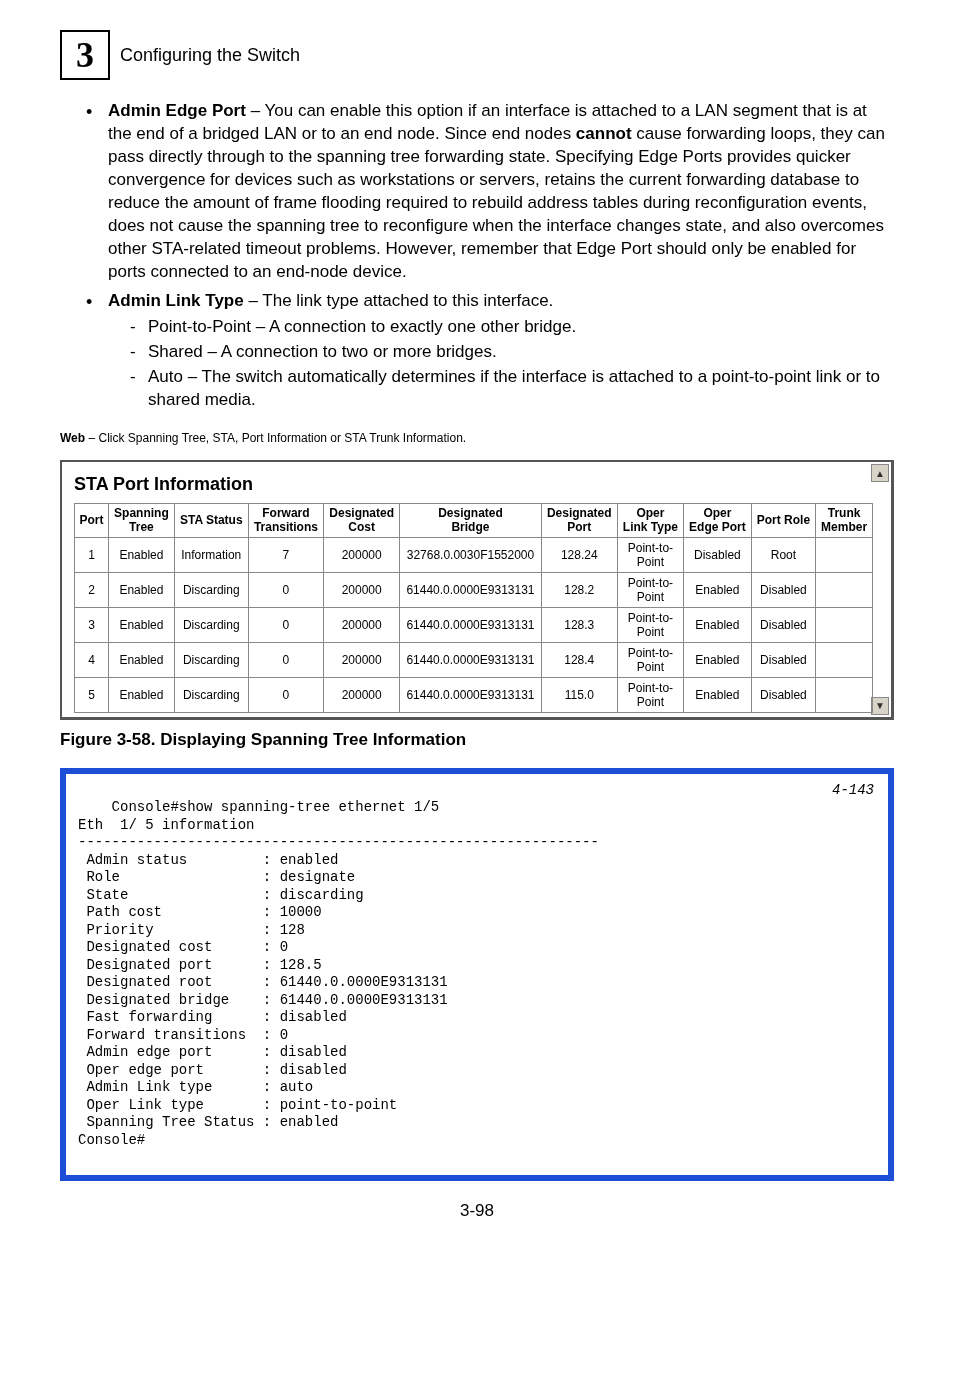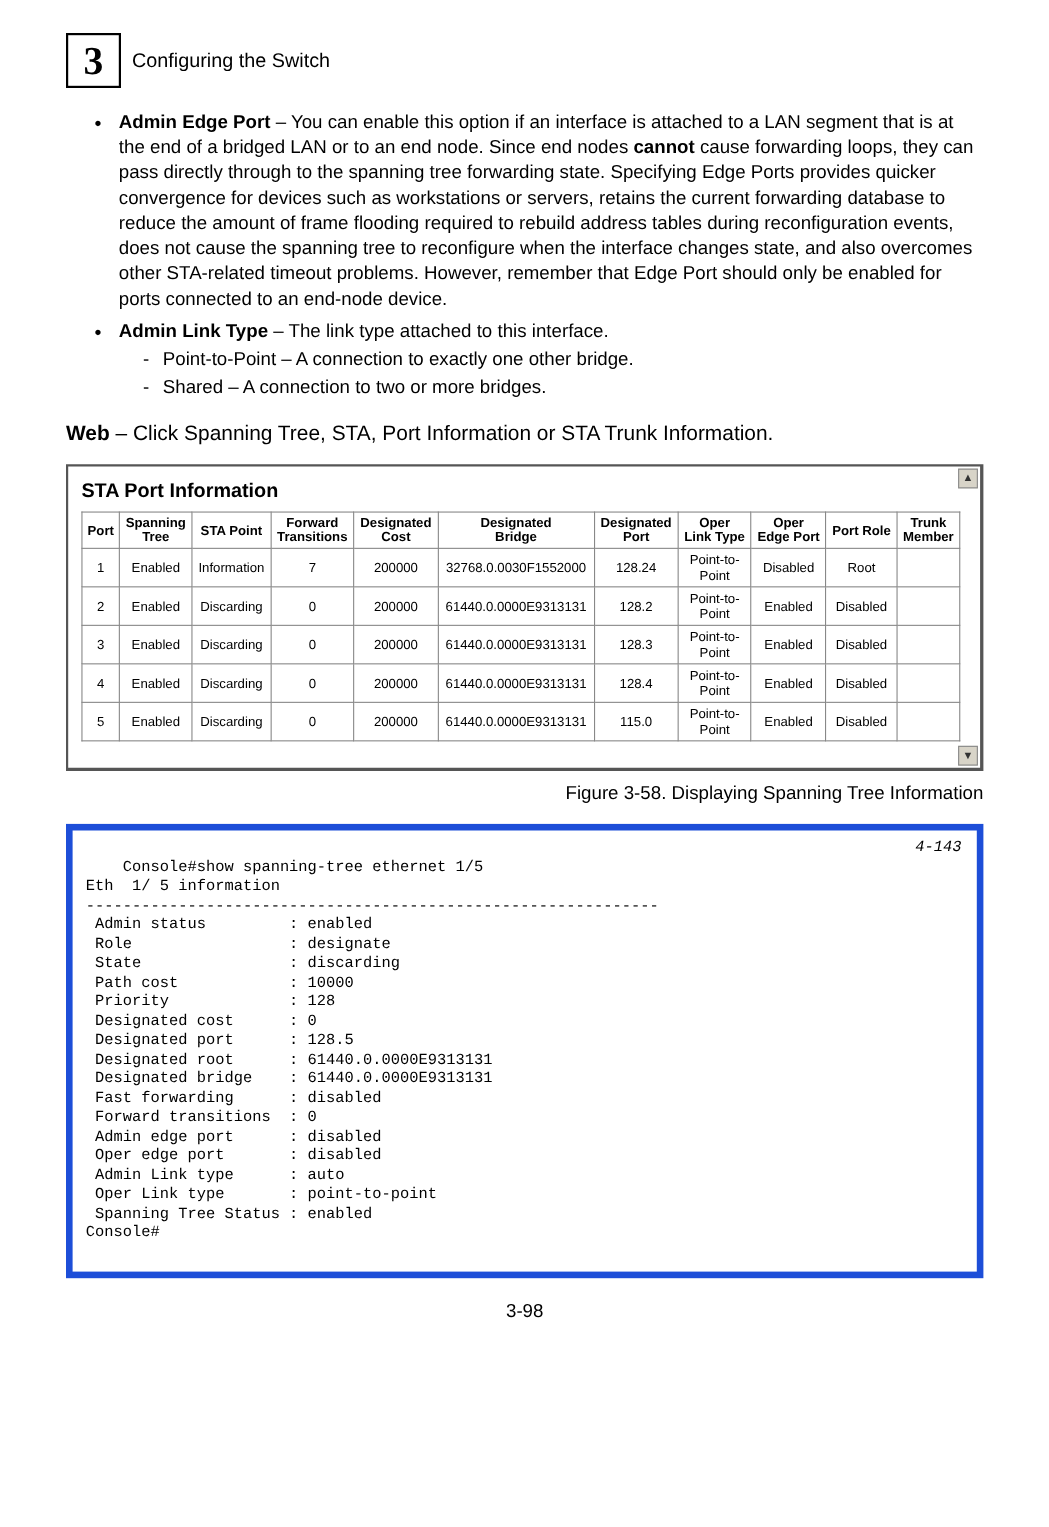--- a/index.html
+++ b/index.html
@@ -77,35 +77,35 @@
     padding-left: 18px;
     margin-bottom: 2px;
   }
   ul.sub-list > li::before {
     content: "-";
     position: absolute;
     left: 0;
     top: 0;
   }
   .body-p {
-    font-size: 19px;
+    font-size: 12px;
     margin: 0 0 14px 0;
     line-height: 1.35;
   }
   .screenshot-box {
     border: 2px solid #555;
     border-right-width: 3px;
     border-bottom-width: 3px;
     padding: 0;
     margin: 0 0 10px 0;
     position: relative;
     background: #fff;
   }
   .screenshot-inner {
-    padding: 8px 18px 24px 12px;
+    padding: 8px 18px 4px 12px;
     position: relative;
   }
   .scroll-up, .scroll-down {
     position: absolute;
     right: 2px;
     width: 16px;
     height: 16px;
     background: #d8d4c8;
     border: 1px solid #888;
     display: flex;
@@ -134,22 +134,22 @@
     text-align: center;
     vertical-align: middle;
     white-space: nowrap;
   }
   table.sta th {
     font-weight: bold;
     background: #fff;
     line-height: 1.1;
   }
   .figure-caption {
-    text-align: right;
-    font-weight: normal;
+    text-align: left;
+    font-weight: bold;
     font-size: 17px;
     margin: 8px 0 18px 0;
   }
   .code-block {
     border: 6px solid #1d4ed8;
     padding: 8px 12px;
     font-family: "Courier New", monospace;
     font-size: 14px;
     white-space: pre;
     line-height: 1.25;
@@ -185,20 +185,21 @@
 
   <ul class="body-list">
     <li>
       <b>Admin Edge Port</b><span> – You can enable this option if an interface is attached to a LAN segment that is at the end of a bridged LAN or to an end node. Since end nodes </span><b>cannot</b><span> cause forwarding loops, they can pass directly through to the spanning tree forwarding state. Specifying Edge Ports provides quicker convergence for devices such as workstations or servers, retains the current forwarding database to reduce the amount of frame flooding required to rebuild address tables during reconfiguration events, does not cause the spanning tree to reconfigure when the interface changes state, and also overcomes other STA-related timeout problems. However, remember that Edge Port should only be enabled for ports connected to an end-node device.</span>
     </li>
     <li>
       <b>Admin Link Type</b><span> – The link type attached to this interface.</span>
       <ul class="sub-list">
         <li>Point-to-Point – A connection to exactly one other bridge.</li>
         <li>Shared – A connection to two or more bridges.</li>
+        <li>Auto – The switch automatically determines if the interface is attached to a point-to-point link or to shared media.</li>
       </ul>
     </li>
   </ul>
 
   <p class="body-p">
     <b>Web</b><span> – Click Spanning Tree, STA, Port Information or STA Trunk Information.</span>
   </p>
 
   <div class="screenshot-box">
     <div class="scroll-up">
@@ -207,21 +208,21 @@
     <div class="scroll-down">
         <span>▼</span>
       </div>
     <div class="screenshot-inner">
       <div class="screenshot-title">STA Port Information</div>
       <table class="sta">
         <thead>
           <tr>
             <th>Port</th>
             <th>Spanning<br>Tree</th>
-            <th>STA Point</th>
+            <th>STA Status</th>
             <th>Forward<br>Transitions</th>
             <th>Designated<br>Cost</th>
             <th>Designated<br>Bridge</th>
             <th>Designated<br>Port</th>
             <th>Oper<br>Link Type</th>
             <th>Oper<br>Edge Port</th>
             <th>Port Role</th>
             <th>Trunk<br>Member</th>
           </tr>
         </thead>

